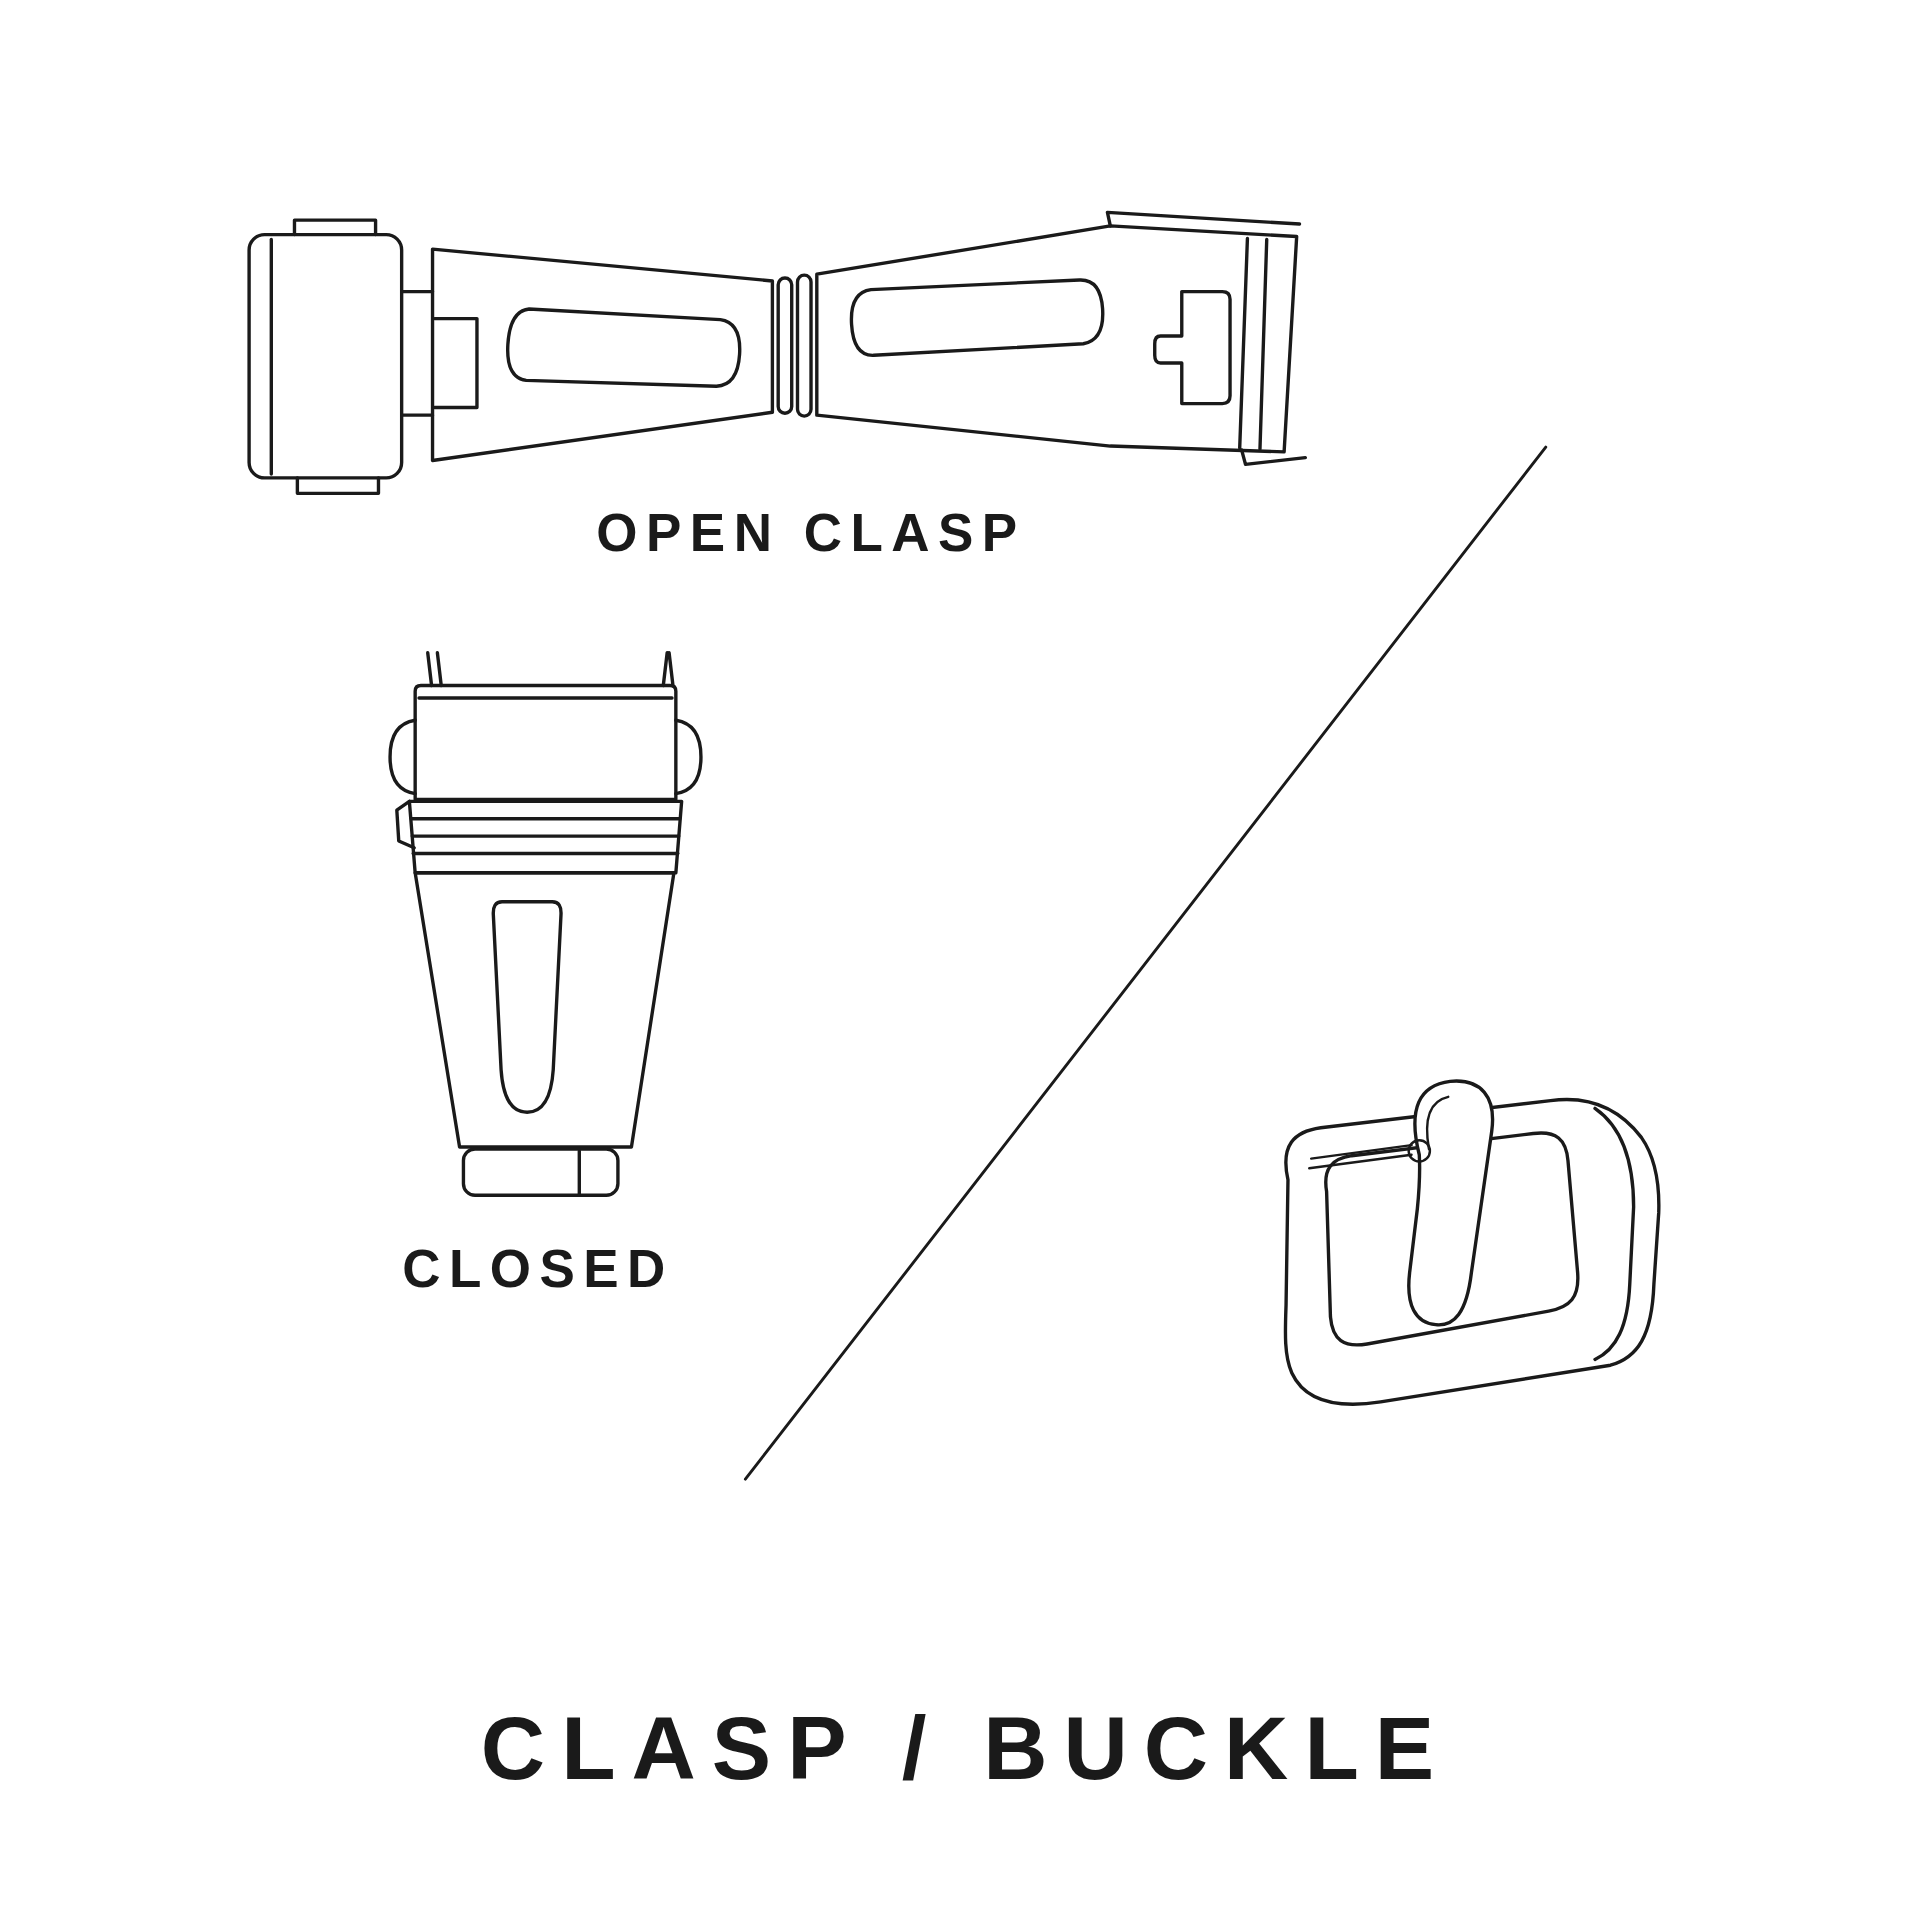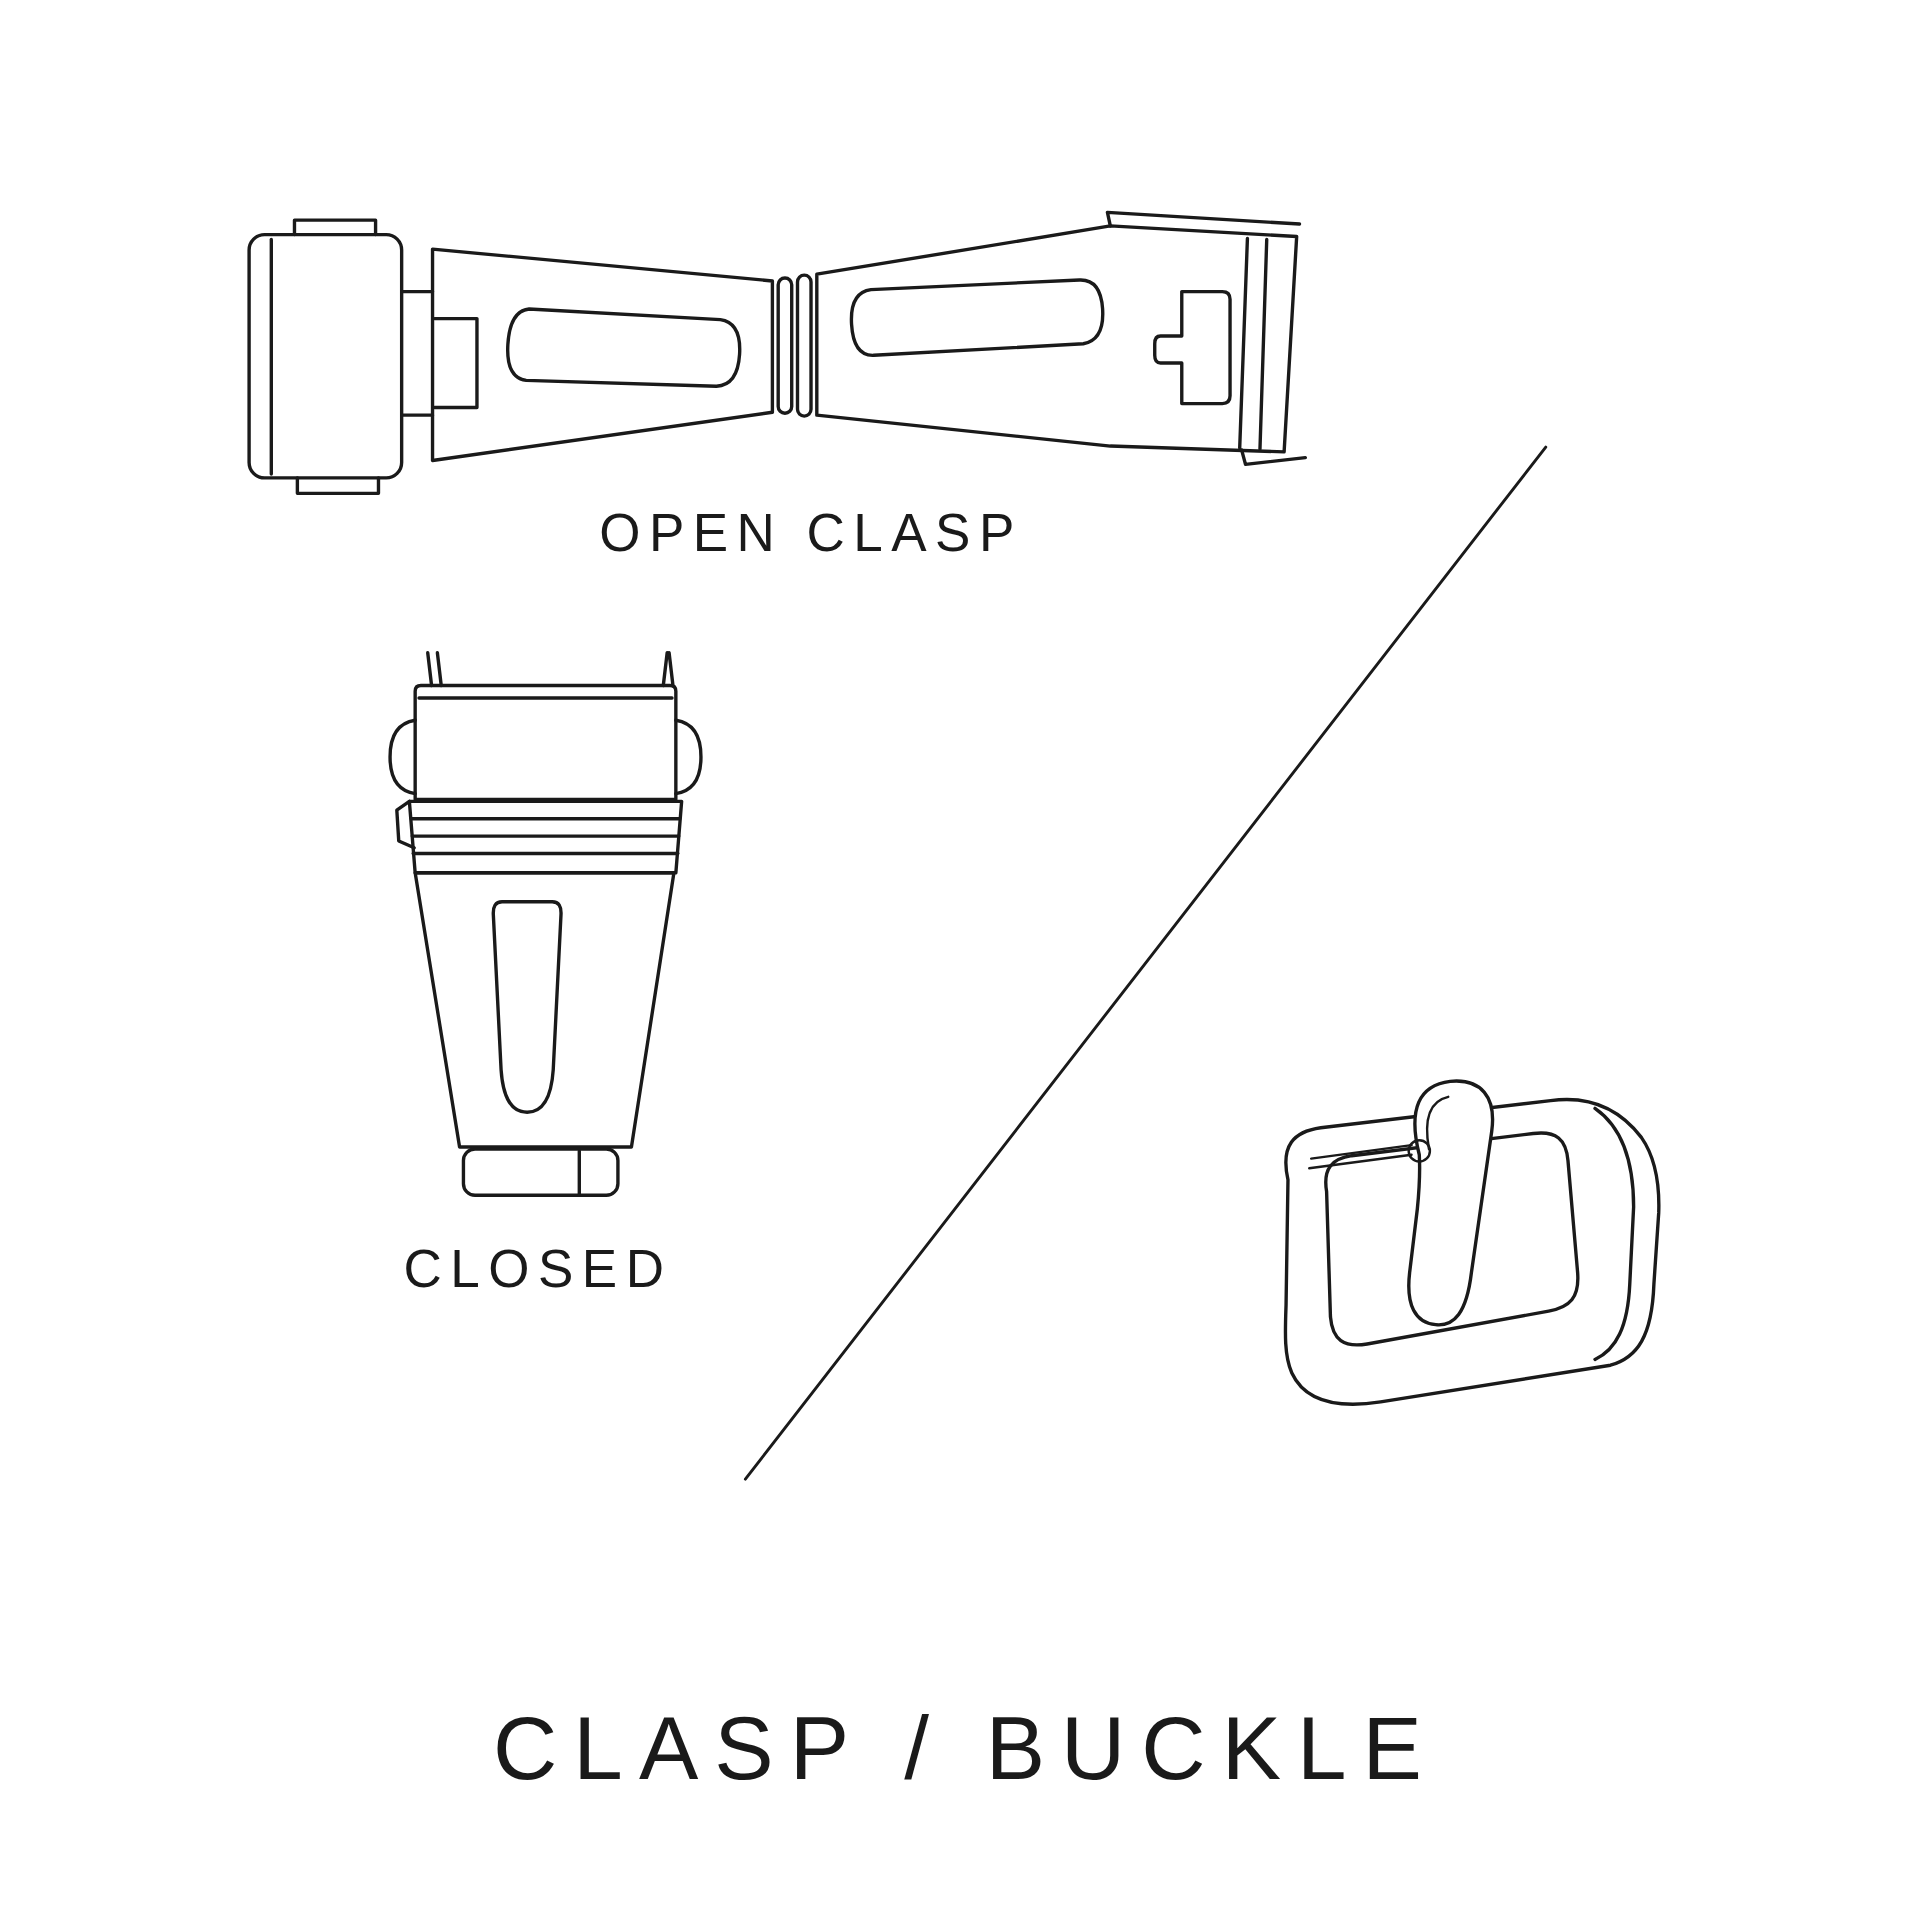--- a/index.html
+++ b/index.html
@@ -4,21 +4,21 @@
 <style>
   html,body{margin:0;padding:0;}
   body{
     width:1931px;height:1931px;
     background:#ffffff;
     font-family:"Liberation Sans", sans-serif;
     color:#1a1a1a;
     position:relative;
     overflow:hidden;
   }
-  .canvas{position:absolute;inset:0;width:1931px;height:1931px;}
+  .canvas{position:absolute;inset:0;width:1931px;height:1931px;font-weight:bold;}
   svg.art{position:absolute;left:0;top:0;width:1931px;height:1931px;}
   .label{
     position:absolute;
     text-align:center;
     color:#1a1a1a;
     white-space:nowrap;
   }
   .label-open{left:328px;top:502px;width:966px;font-size:53px;letter-spacing:0.16em;}
   .label-closed{left:152px;top:1238px;width:772px;font-size:53px;letter-spacing:0.16em;}
   .title{left:0;top:1697px;width:1931px;font-size:89px;letter-spacing:0.18em;}

